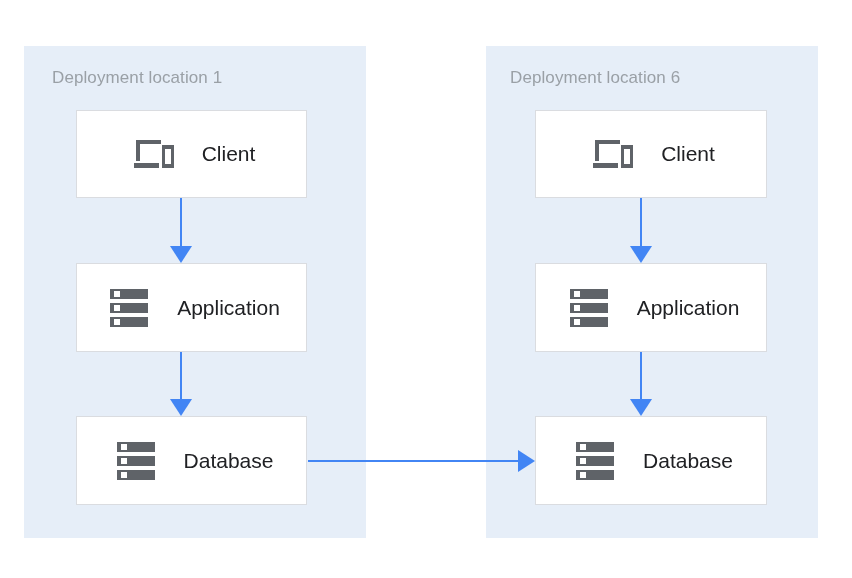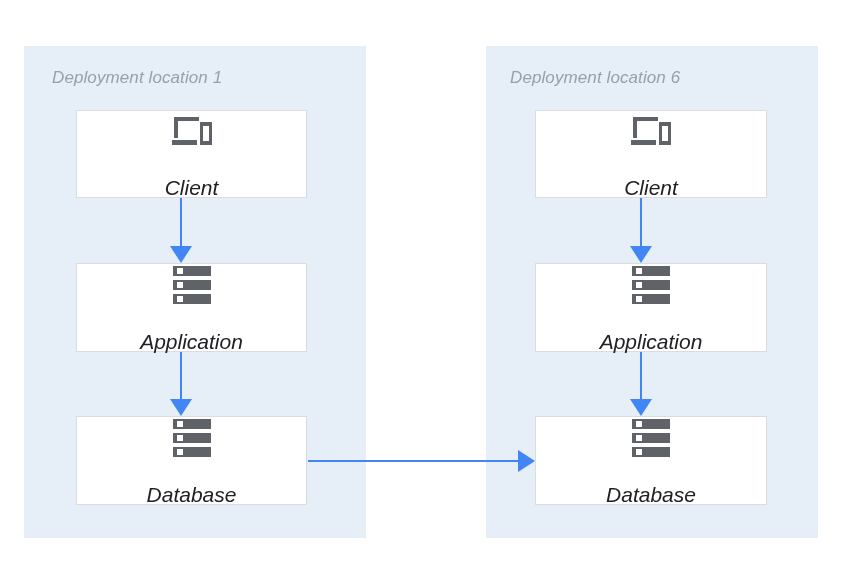--- a/index.html
+++ b/index.html
@@ -2,21 +2,21 @@
 <html><head>
 <meta charset="utf-8">
 <style>
   html,body{margin:0;padding:0;}
   body{
     width:852px;height:578px;
     background:#ffffff;
     font-family:"Liberation Sans","DejaVu Sans",sans-serif;
     overflow:hidden;
   }
-  #canvas{position:relative;width:736px;height:578px;font-style:italic;}
+  #canvas{position:relative;width:736px;height:578px;}
 
   .region{
     position:absolute;
     background:#e6eef8;
   }
   .region-label{
     position:absolute;
     color:#9aa0a6;
     font-size:17px;
     letter-spacing:.1px;
@@ -25,21 +25,20 @@
 
   .node{
     position:absolute;
     background:#ffffff;
     border:1px solid #dadce0;
     box-sizing:border-box;
     display:flex;
     align-items:center;
     justify-content:center;
     gap:22px;
-    flex-direction:column;
   }
   .node-icon{
     width:52px;height:46px;
     flex:0 0 auto;
     display:flex;align-items:center;justify-content:center;
   }
   .node-label{
     font-size:21px;
     color:#202124;
     white-space:nowrap;

